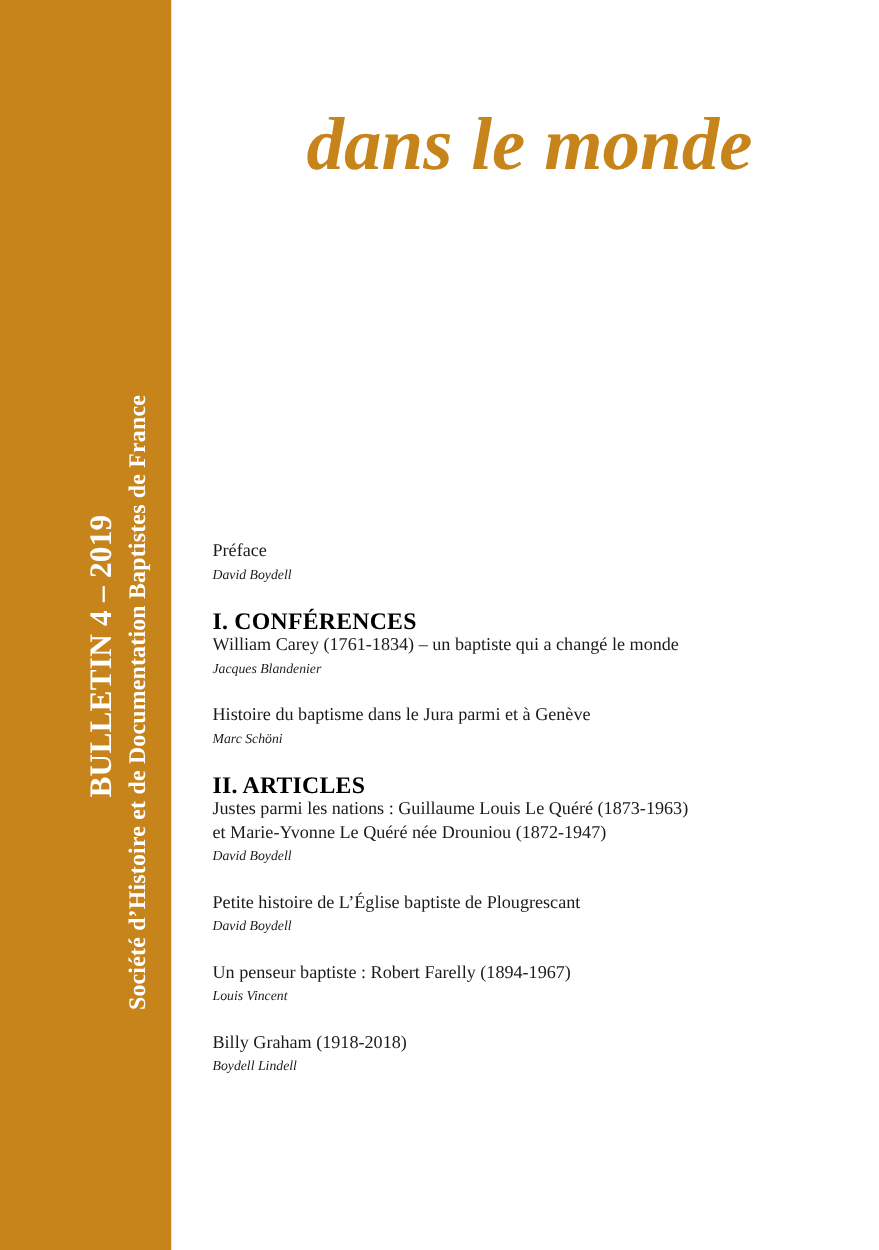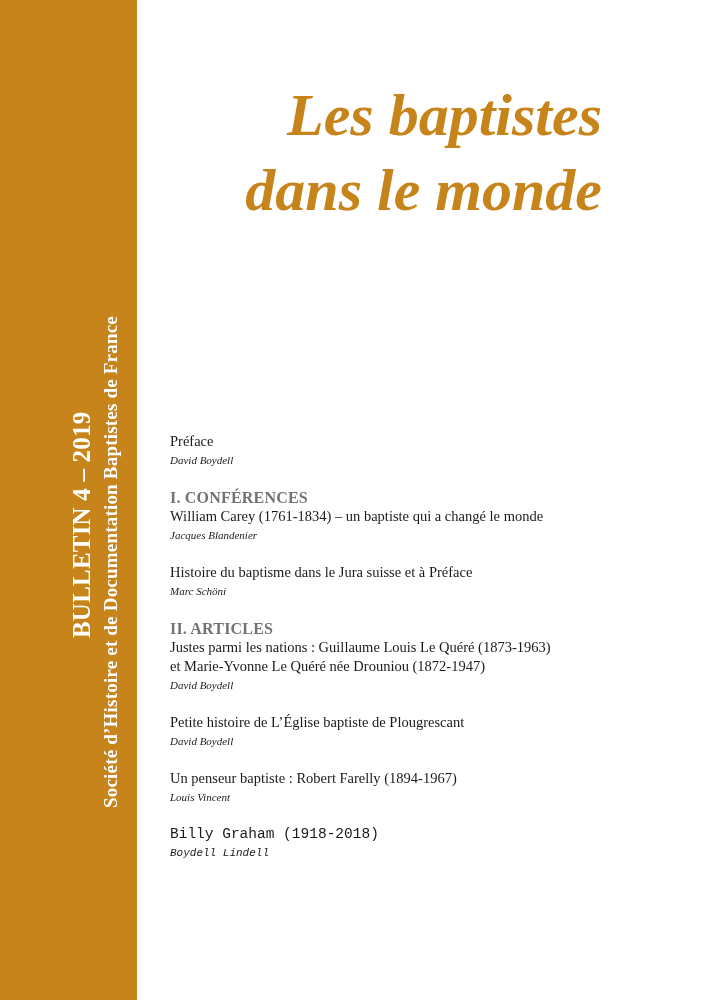--- a/index.html
+++ b/index.html
@@ -77,26 +77,25 @@
     left: 170px;
     top: 432px;
     width: 490px;
     color: #1a1a1a;
   }
   .toc-entry {
     margin-bottom: 18px;
   }
   .toc-entry:last-child {
     margin-bottom: 5px;
-    font-family: Liberation Mono, monospace;
   }
   .toc-section-heading {
-    color: #737373;
+    color: #000000;
     font-weight: bold;
-    font-size: 16px;
+    font-size: 19px;
     line-height: 19px;
     letter-spacing: 0.2px;
   }
   .toc-title {
     font-size: 14.5px;
     line-height: 19px;
     white-space: pre-line;
   }
   .toc-author {
     font-style: italic;
@@ -110,39 +109,38 @@
 <div class="page">
 
   <div class="spine">
     <div class="spine-text-wrap">
       <div class="spine-line spine-line-bulletin">BULLETIN 4 – 2019</div>
       <div class="spine-line spine-line-societe">Société d’Histoire et de Documentation Baptistes de France</div>
     </div>
   </div>
 
   <div class="title-block">
-    <div class="title-line">Les baptistes</div>
     <div class="title-line">dans le monde</div>
   </div>
 
   <div class="toc">
 
     <div class="toc-entry">
       <div class="toc-title">Préface</div>
       <div class="toc-author">David Boydell</div>
     </div>
 
     <div class="toc-entry">
       <div class="toc-section-heading">I. CONFÉRENCES</div>
       <div class="toc-title">William Carey (1761-1834) – un baptiste qui a changé le monde</div>
       <div class="toc-author">Jacques Blandenier</div>
     </div>
 
     <div class="toc-entry">
-      <div class="toc-title">Histoire du baptisme dans le Jura suisse et à Préface</div>
+      <div class="toc-title">Histoire du baptisme dans le Jura parmi et à Genève</div>
       <div class="toc-author">Marc Schöni</div>
     </div>
 
     <div class="toc-entry">
     </div>
 
     <div class="toc-entry">
       <div class="toc-section-heading">II. ARTICLES</div>
       <div class="toc-title">Justes parmi les nations :  Guillaume Louis Le Quéré  (1873-1963)
 et Marie-Yvonne Le Quéré née Drouniou (1872-1947)</div>

